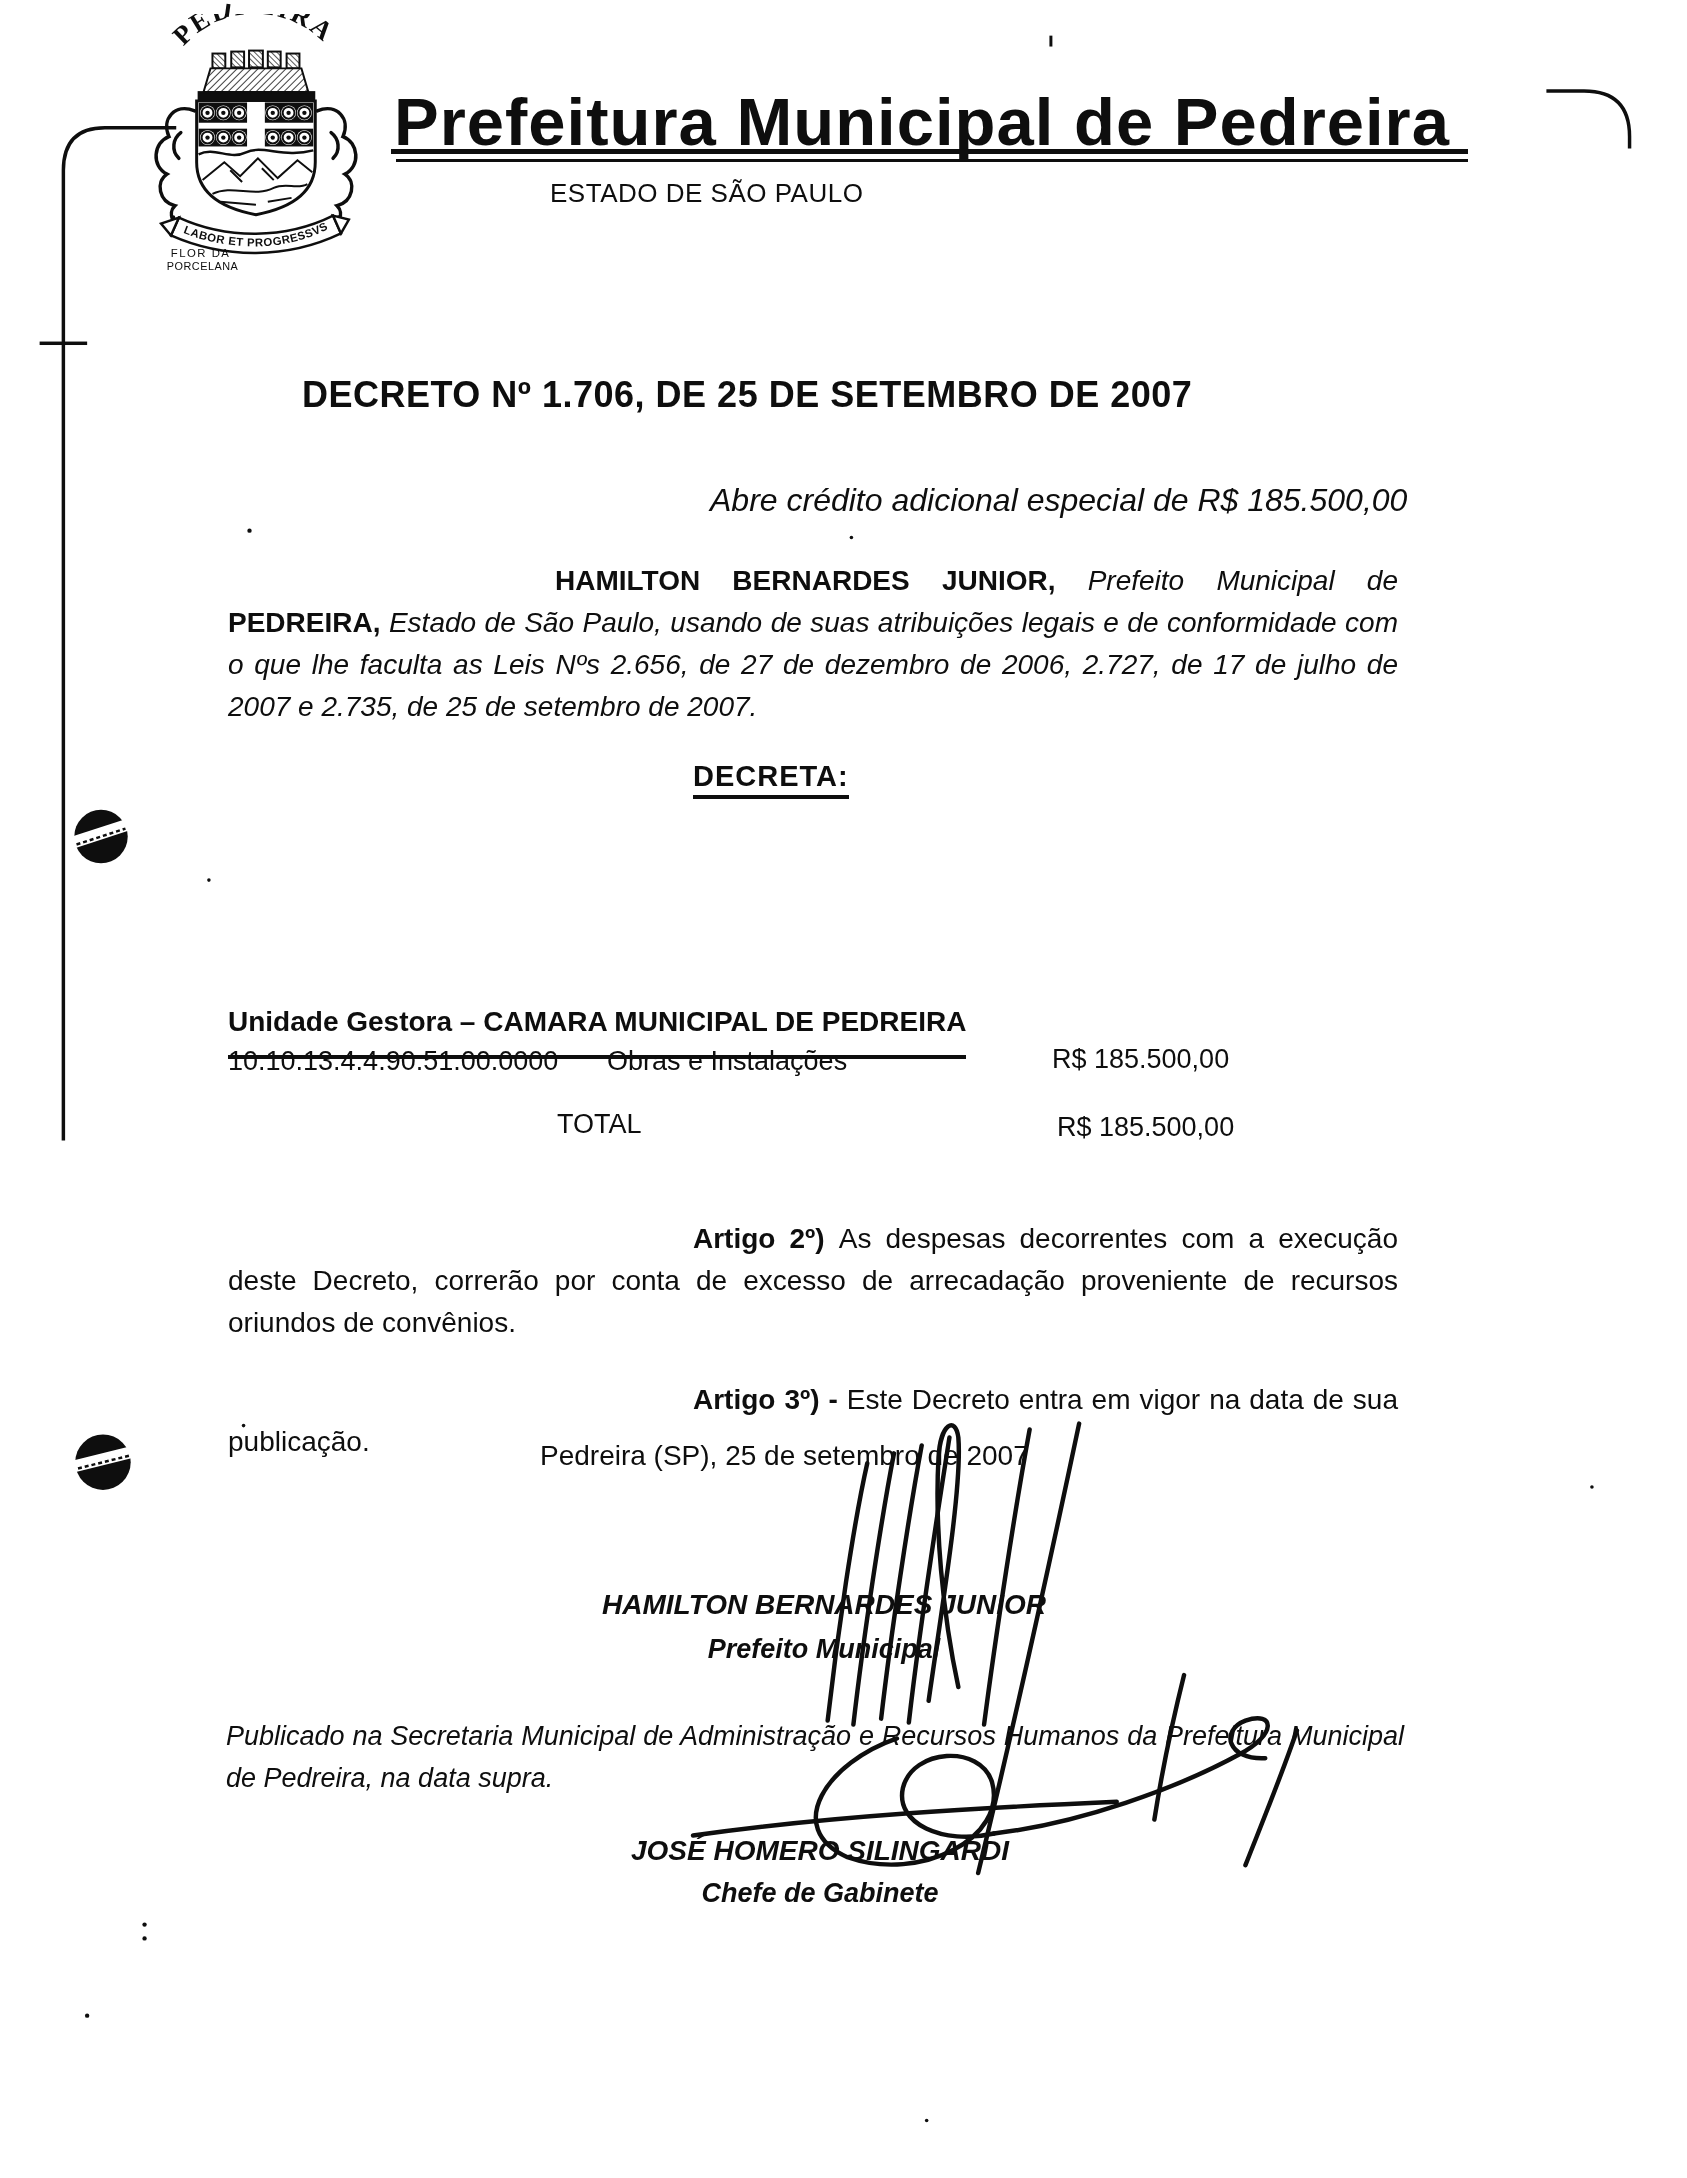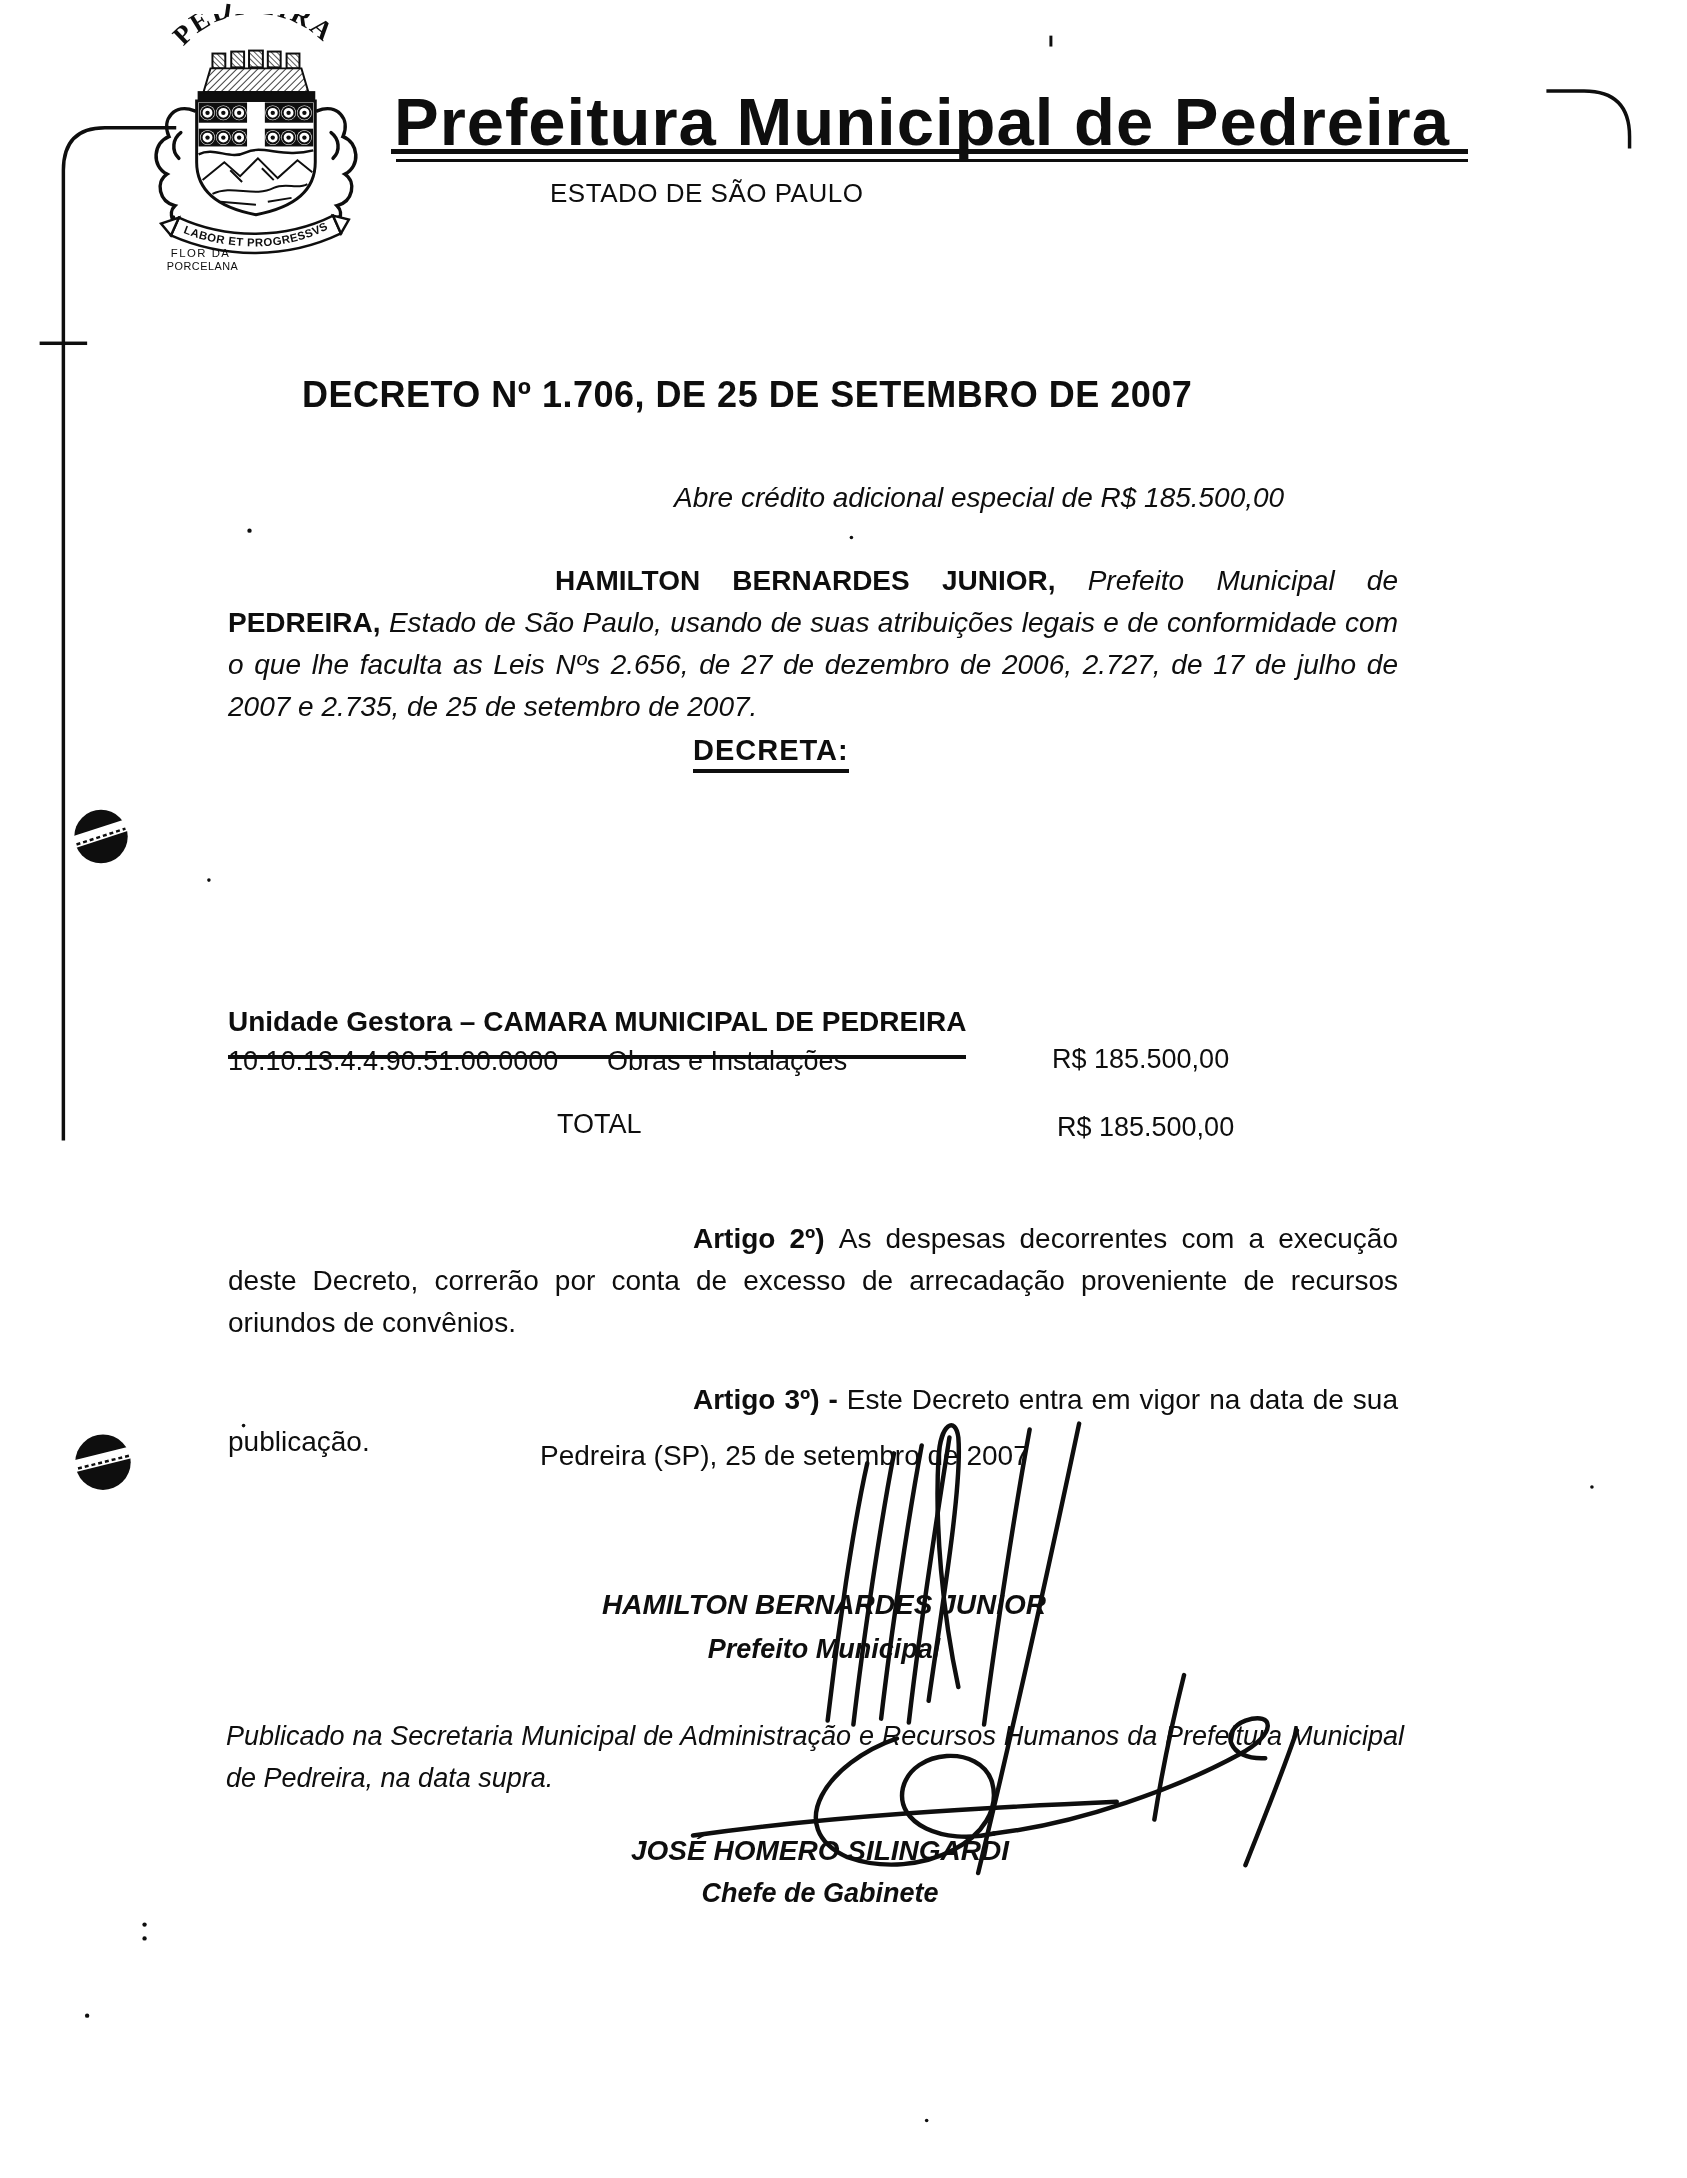--- a/index.html
+++ b/index.html
@@ -12,24 +12,24 @@
 
   .crest-box{left:137px;top:14px;width:230px;height:259px;}
   .crest-box svg{width:100%;height:100%;}
 
   .hdr-title{left:394px;top:83px;font-size:67px;font-weight:bold;letter-spacing:1px;white-space:nowrap;}
   .rule1{left:391px;top:149px;width:1077px;height:5px;background:#0e0e0e;}
   .rule2{left:396px;top:159px;width:1072px;height:3px;background:#0e0e0e;}
   .hdr-state{left:550px;top:178px;font-size:26px;letter-spacing:0.5px;white-space:nowrap;}
 
   .decree-title{left:302px;top:374px;font-size:36px;font-weight:bold;white-space:nowrap;letter-spacing:0.5px;}
-  .summary{left:674px;top:482px;font-size:28px;font-style:italic;white-space:nowrap;}
+  .summary{left:710px;top:482px;font-size:32px;font-style:italic;white-space:nowrap;}
 
   .preamble{left:228px;top:560px;text-indent:327px;}
-  .decreta{left:693px;top:734px;font-size:29px;font-weight:bold;letter-spacing:1px;
+  .decreta{left:693px;top:760px;font-size:29px;font-weight:bold;letter-spacing:1px;
            border-bottom:4px solid #0e0e0e;padding-bottom:2px;}
   .artigo1{left:228px;top:828px;text-indent:460px;}
 
   .unidade{left:228px;top:1006px;font-size:28px;font-weight:bold;
            border-bottom:4px solid #0e0e0e;padding-bottom:17px;}
   .code{left:228px;top:1046px;font-size:27px;white-space:nowrap;}
   .desc{left:607px;top:1046px;font-size:27px;white-space:nowrap;}
   .val1{left:1052px;top:1044px;font-size:27px;white-space:nowrap;}
   .total-label{left:557px;top:1109px;font-size:27px;white-space:nowrap;}
   .val2{left:1057px;top:1112px;font-size:27px;white-space:nowrap;}

